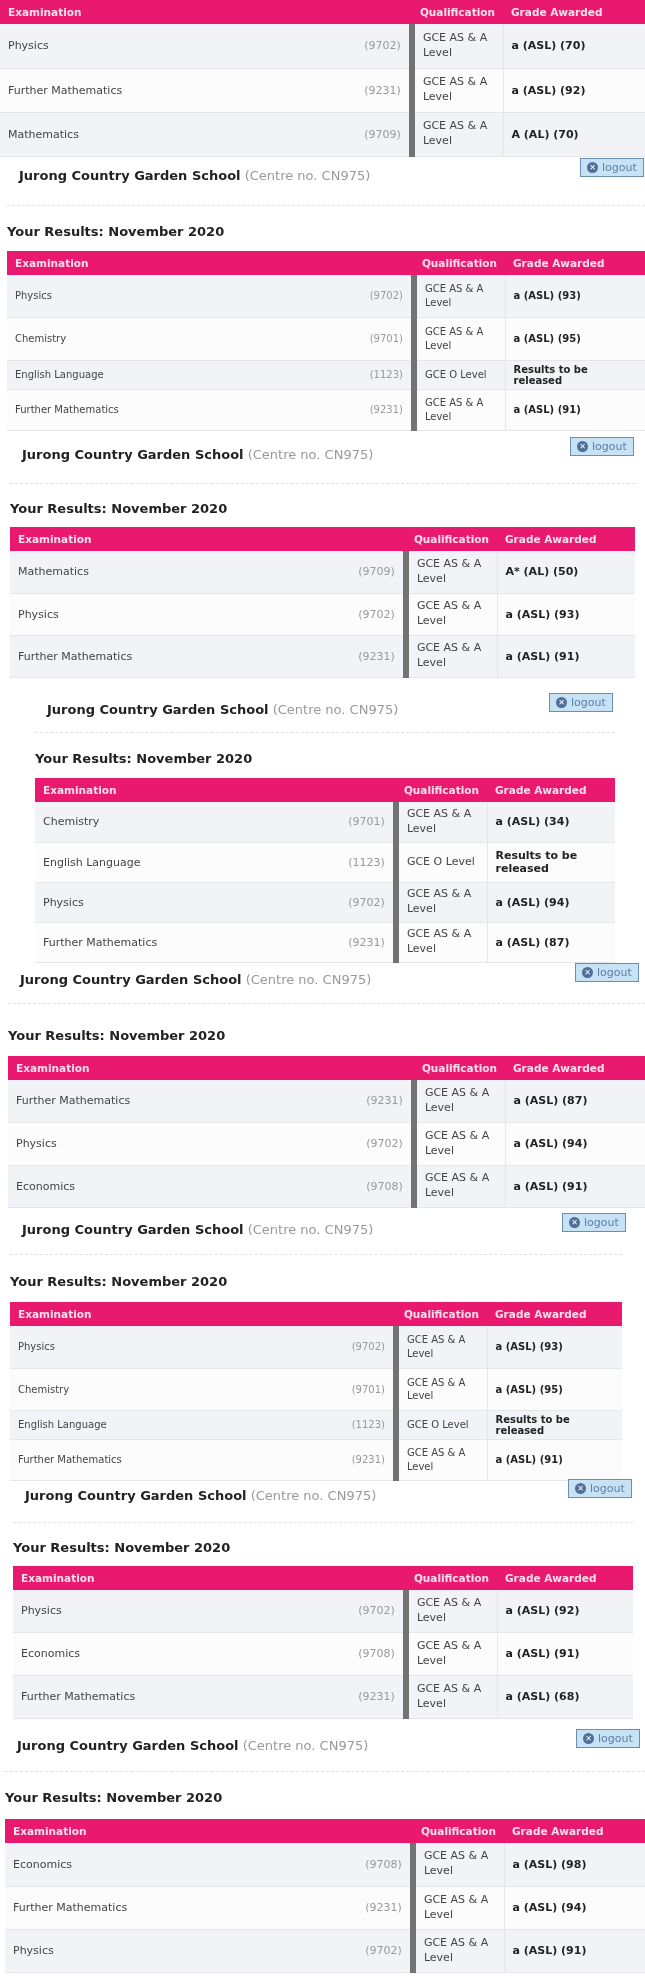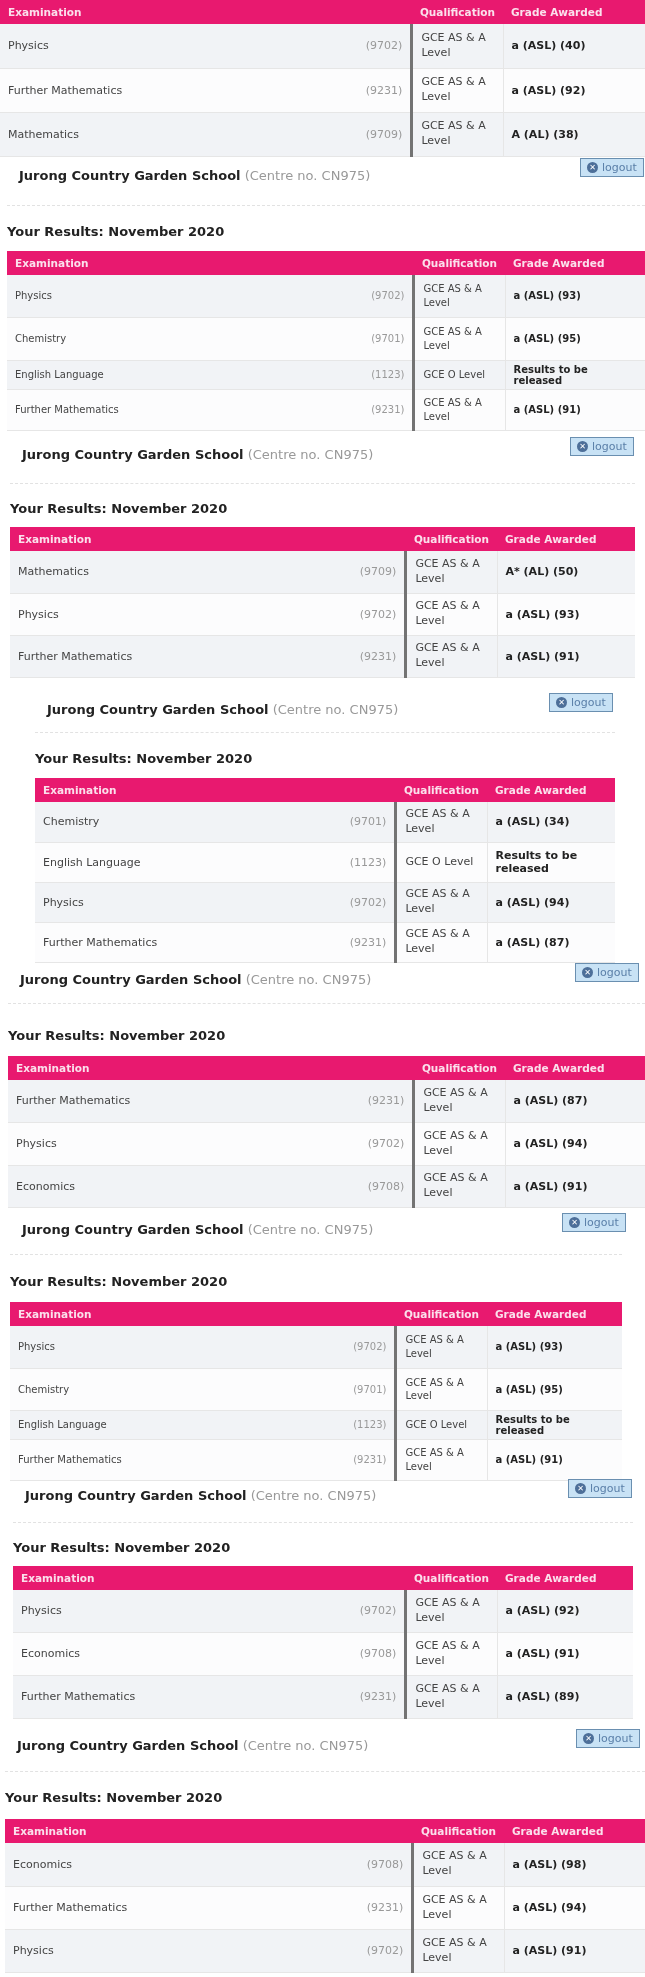--- a/index.html
+++ b/index.html
@@ -10,54 +10,54 @@
   .logout { position: absolute; background: #c8e2f5; border: 1px solid #6a8fb0; color: #5a7fa8; font-size: 11px; padding: 2px 6px; display: flex; align-items: center; gap: 4px; white-space: nowrap; overflow: hidden; }
   .logout .x { width: 11px; height: 11px; border-radius: 50%; background: #4d6f99; color: #fff; font-size: 8px; line-height: 11px; text-align: center; font-weight: bold; }
   .divider { position: absolute; height: 0; border-top: 1px dashed #e2e2e2; }
   .results-title { position: absolute; font-size: 13px; font-weight: bold; color: #222; white-space: nowrap; }
   table.res { position: absolute; border-collapse: collapse; font-size: 11px; }
   table.res th { background: #e8196f; color: #fbe0ec; text-align: left; font-weight: bold; padding: 0 8px; height: 24px; font-size: 10.5px; }
   table.res td { padding: 2px 8px; vertical-align: middle; border-bottom: 1px solid #e6e6e6; }
   table.res tr:nth-child(odd) td { background: #f1f3f6; }
   table.res tr:nth-child(even) td { background: #fcfcfd; }
   td.exam { color: #444; }
-  td.code { color: #999; text-align: center; width: 50px; border-right: 3px solid #737373; }
+  td.code { color: #999; text-align: center; width: 50px; border-right: 6px solid #737373; }
   td.qual { color: #444; line-height: 1.35; border-right: 1px solid #e6e6e6; }
   td.grade { font-weight: bold; color: #222; }
 </style>
 </head>
 <body>
 
 <div id="root">
     <table class="res" style="left: 0px; top: 0px; width: 645px; font-size: 11px;">
       <thead>
         <tr style="height: 22px;">
           <th colspan="2">Examination</th>
           <th style="width: 76px;">Qualification</th>
           <th style="width: 142px;">Grade Awarded</th>
         </tr>
       </thead>
       <tbody>
         <tr style="height: 44px;">
           <td class="exam">Physics</td>
           <td class="code">(9702)</td>
           <td class="qual">GCE AS &amp; A Level</td>
-          <td class="grade">a (ASL) (40)</td>
+          <td class="grade">a (ASL) (70)</td>
         </tr>
         <tr style="height: 44px;">
           <td class="exam">Further Mathematics</td>
           <td class="code">(9231)</td>
           <td class="qual">GCE AS &amp; A Level</td>
           <td class="grade">a (ASL) (92)</td>
         </tr>
         <tr style="height: 44px;">
           <td class="exam">Mathematics</td>
           <td class="code">(9709)</td>
           <td class="qual">GCE AS &amp; A Level</td>
-          <td class="grade">A (AL) (38)</td>
+          <td class="grade">A (AL) (70)</td>
         </tr>
       </tbody>
     </table>
     <div class="school-line" style="left: 7px; top: 168px;"><b>Jurong Country Garden School</b> <span class="centre">(Centre no. CN975)</span></div>
     <div class="logout" style="left: 580px; top: 158px;">
       <span class="x">✕</span>
       <span>logout</span>
     </div>
     <div class="divider" style="left: 7px; top: 205px; width: 638px;"></div>
     <div class="results-title" style="left: 7px; top: 224px;">Your Results: November 2020</div>
@@ -277,21 +277,21 @@
         <tr style="height: 43px;">
           <td class="exam">Economics</td>
           <td class="code">(9708)</td>
           <td class="qual">GCE AS &amp; A Level</td>
           <td class="grade">a (ASL) (91)</td>
         </tr>
         <tr style="height: 43px;">
           <td class="exam">Further Mathematics</td>
           <td class="code">(9231)</td>
           <td class="qual">GCE AS &amp; A Level</td>
-          <td class="grade">a (ASL) (89)</td>
+          <td class="grade">a (ASL) (68)</td>
         </tr>
       </tbody>
     </table>
     <div class="school-line" style="left: 5px; top: 1738px;"><b>Jurong Country Garden School</b> <span class="centre">(Centre no. CN975)</span></div>
     <div class="logout" style="left: 576px; top: 1729px;">
       <span class="x">✕</span>
       <span>logout</span>
     </div>
     <div class="divider" style="left: 5px; top: 1771px; width: 640px;"></div>
     <div class="results-title" style="left: 5px; top: 1790px;">Your Results: November 2020</div>

